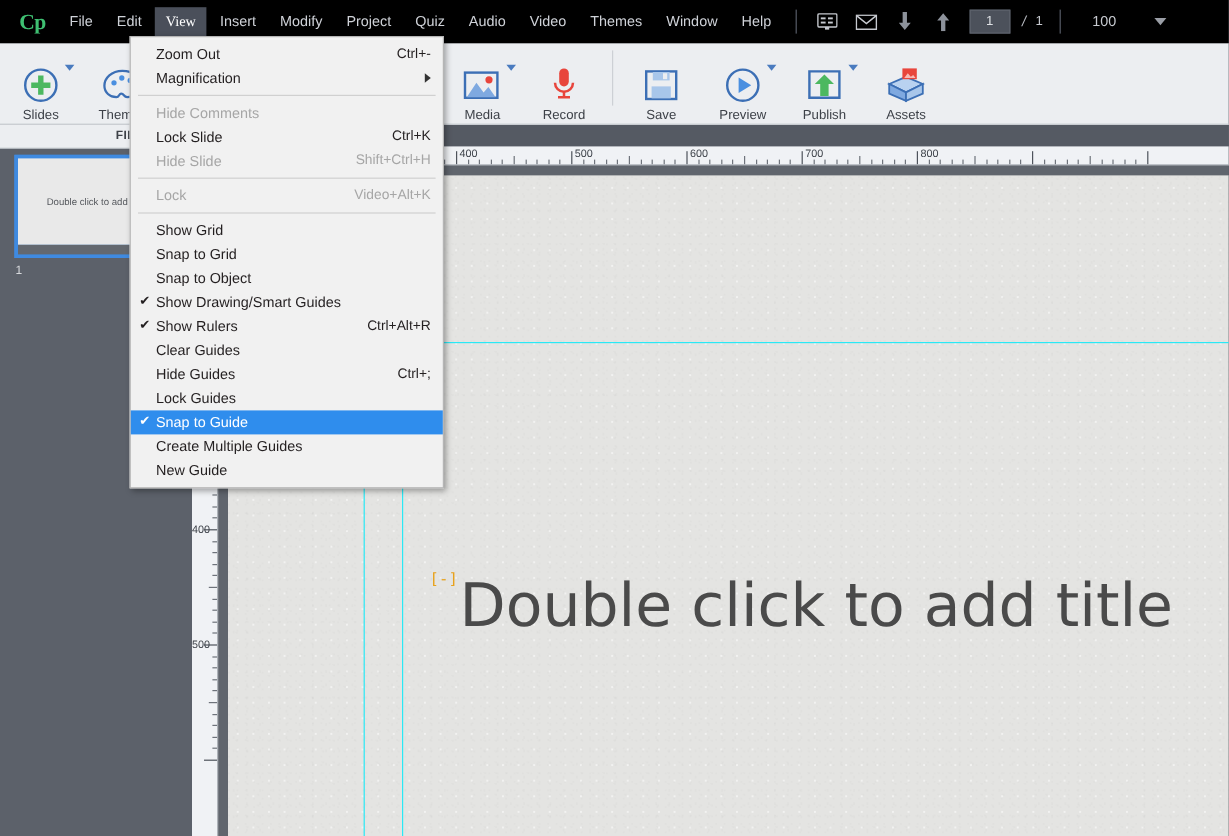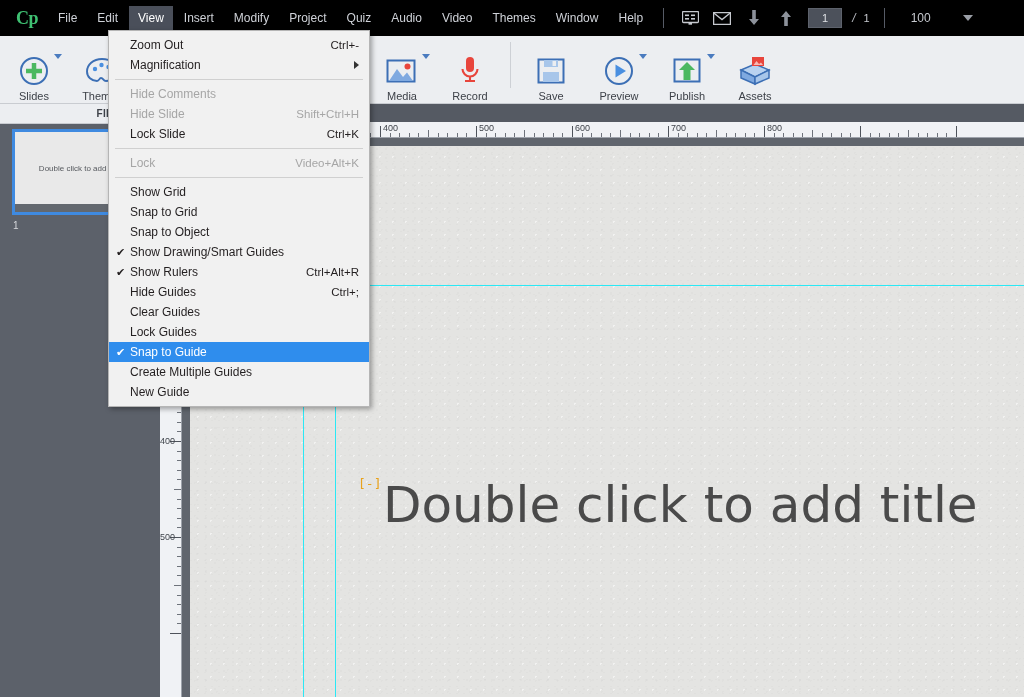--- a/index.html
+++ b/index.html
@@ -23,21 +23,21 @@
     font-size: 18px; font-weight: bold;
     color: #3fc072; letter-spacing: -0.5px;
     font-family: "Liberation Serif", serif;
     margin-left: 6px;
   }
   .mb-item {
     color: #cfd2d8; font-size: 12px;
     padding: 5px 9px; margin: 0 1px;
     white-space: nowrap; cursor: default;
   }
-  .mb-item.active { background: #4a4f5a; color: #ffffff; }
+  .mb-item.active { background: #4a4f5a; color: #ffffff; font-family: Liberation Serif, serif; }
   .mb-sep {
     width: 1px; height: 20px; background: #565b66; margin: 0 10px;
   }
   .mb-icon {
     width: 26px; height: 22px;
     display: flex; align-items: center; justify-content: center;
     margin: 0 3px; color: #c6c9cf;
   }
   .pagebox {
     width: 34px; height: 20px; background: #4c515b;
@@ -556,27 +556,27 @@
         <span class="acc">Ctrl+-</span>
       </div>
       <div class="mi">
         <span class="lbl">Magnification</span>
         <span class="sub"></span>
       </div>
       <div class="mi-sep"></div>
       <div class="mi disabled">
         <span class="lbl">Hide Comments</span>
       </div>
+      <div class="mi">
+        <span class="lbl">Lock Slide</span>
+        <span class="acc">Ctrl+K</span>
+      </div>
       <div class="mi disabled">
         <span class="lbl">Hide Slide</span>
         <span class="acc">Shift+Ctrl+H</span>
-      </div>
-      <div class="mi">
-        <span class="lbl">Lock Slide</span>
-        <span class="acc">Ctrl+K</span>
       </div>
       <div class="mi-sep"></div>
       <div class="mi disabled">
         <span class="lbl">Lock</span>
         <span class="acc">Video+Alt+K</span>
       </div>
       <div class="mi-sep"></div>
       <div class="mi">
         <span class="lbl">Show Grid</span>
       </div>
@@ -589,25 +589,25 @@
       <div class="mi">
         <span class="chk">✔</span>
         <span class="lbl">Show Drawing/Smart Guides</span>
       </div>
       <div class="mi">
         <span class="chk">✔</span>
         <span class="lbl">Show Rulers</span>
         <span class="acc">Ctrl+Alt+R</span>
       </div>
       <div class="mi">
+        <span class="lbl">Clear Guides</span>
+      </div>
+      <div class="mi">
         <span class="lbl">Hide Guides</span>
         <span class="acc">Ctrl+;</span>
-      </div>
-      <div class="mi">
-        <span class="lbl">Clear Guides</span>
       </div>
       <div class="mi">
         <span class="lbl">Lock Guides</span>
       </div>
       <div class="mi sel">
         <span class="chk">✔</span>
         <span class="lbl">Snap to Guide</span>
       </div>
       <div class="mi">
         <span class="lbl">Create Multiple Guides</span>

